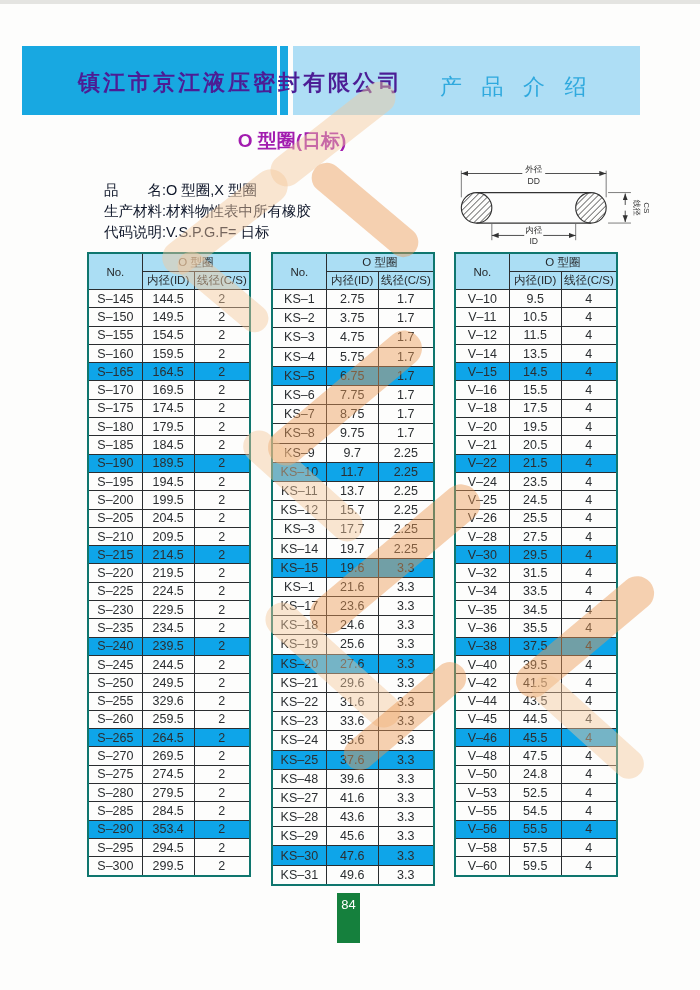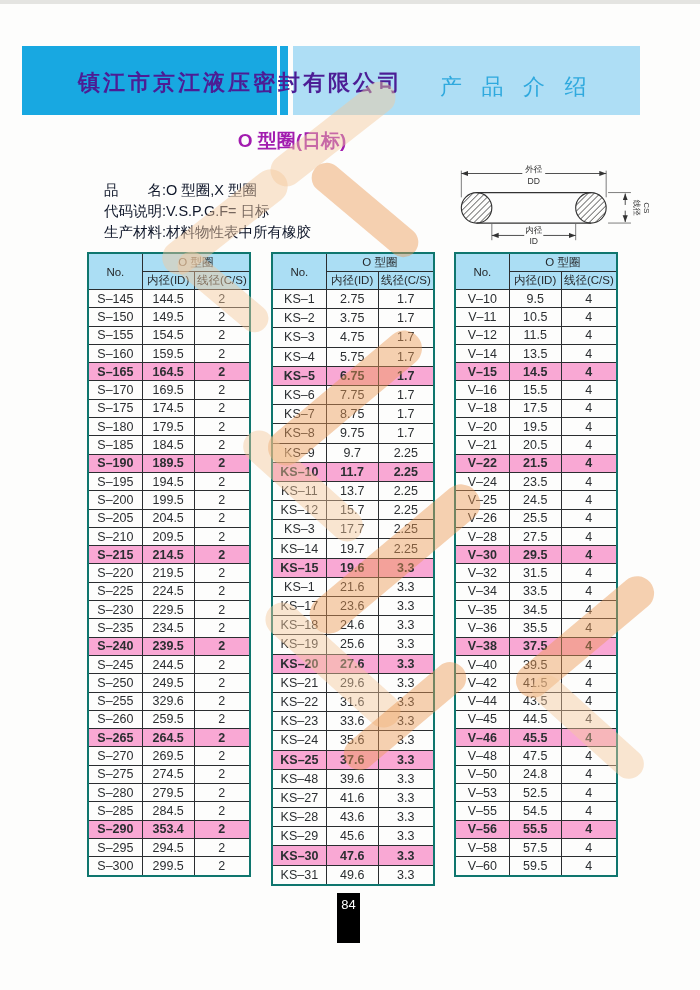--- a/index.html
+++ b/index.html
@@ -29,25 +29,25 @@
   
   .tbl{position:absolute;top:252px;width:164px;z-index:1;}
   .tbl-1{left:87px;}
   .tbl-2{left:271px;}
   .tbl-3{left:454px;}
   table{border-collapse:collapse;width:100%;table-layout:fixed;border:2px solid #0f766e;}
   th,td{border:1px solid #2a2d30;text-align:center;padding:0;overflow:hidden;white-space:nowrap;}
   th{background:#abdef4;font-weight:normal;font-size:11.5px;color:#26292c;height:17px;}
   td{font-size:12.5px;color:#2b2e31;height:17.3px;}
   .tbl-2 td{height:18.2px;}
-  tr.hl td{background:#f9a8d4;font-weight:bold;}
+  tr.hl td{background:#0ea5e9;}
   .c-no{width:33.5%;}.c-id{width:32%;}.c-cs{width:34.5%;}
 
   
-  .pagebadge{position:absolute;left:337px;top:893px;width:23px;height:50px;background:#000000;
+  .pagebadge{position:absolute;left:337px;top:893px;width:23px;height:50px;background:#15803d;
              color:#fff;font-size:13px;text-align:center;line-height:13px;padding-top:5px;
              box-sizing:border-box;}
 
   
   .wm{position:absolute;left:0;top:0;width:700px;height:990px;pointer-events:none;z-index:5;}
   .wm div{position:absolute;border-radius:18px;opacity:0.45;}
   .wm .pale{background:#f4c79b;}
   .wm .deep{background:#ec9a55;}
 </style>
 </head>
@@ -59,22 +59,22 @@
   <div class="hdr-left"></div>
   <div class="hdr-stripe"></div>
   <div class="hdr-right"></div>
   <div class="company">镇江市京江液压密封有限公司</div>
   <div class="section">产 品 介 绍</div>
 
   <div class="title">O 型圈(日标)</div>
 
   <div class="info">
     <div>品　　名:O 型圈,X 型圈</div>
+    <div>生产材料:材料物性表中所有橡胶</div>
     <div>代码说明:V.S.P.G.F= 日标</div>
-    <div>生产材料:材料物性表中所有橡胶</div>
   </div>
 
   <svg class="diagram" width="202" height="82" viewBox="0 0 212 86">
     <defs>
       <pattern id="hatch" width="4.5" height="4.5" patternTransform="rotate(45)" patternUnits="userSpaceOnUse">
         <line x1="0" y1="0" x2="0" y2="4.5" stroke="#4a4a4a" stroke-width="1.5"></line>
       </pattern>
       <marker id="arr" markerWidth="9" markerHeight="8" refX="8" refY="3" orient="auto">
         <path d="M0,0 L8,3 L0,6 Z" fill="#333"></path>
       </marker>

